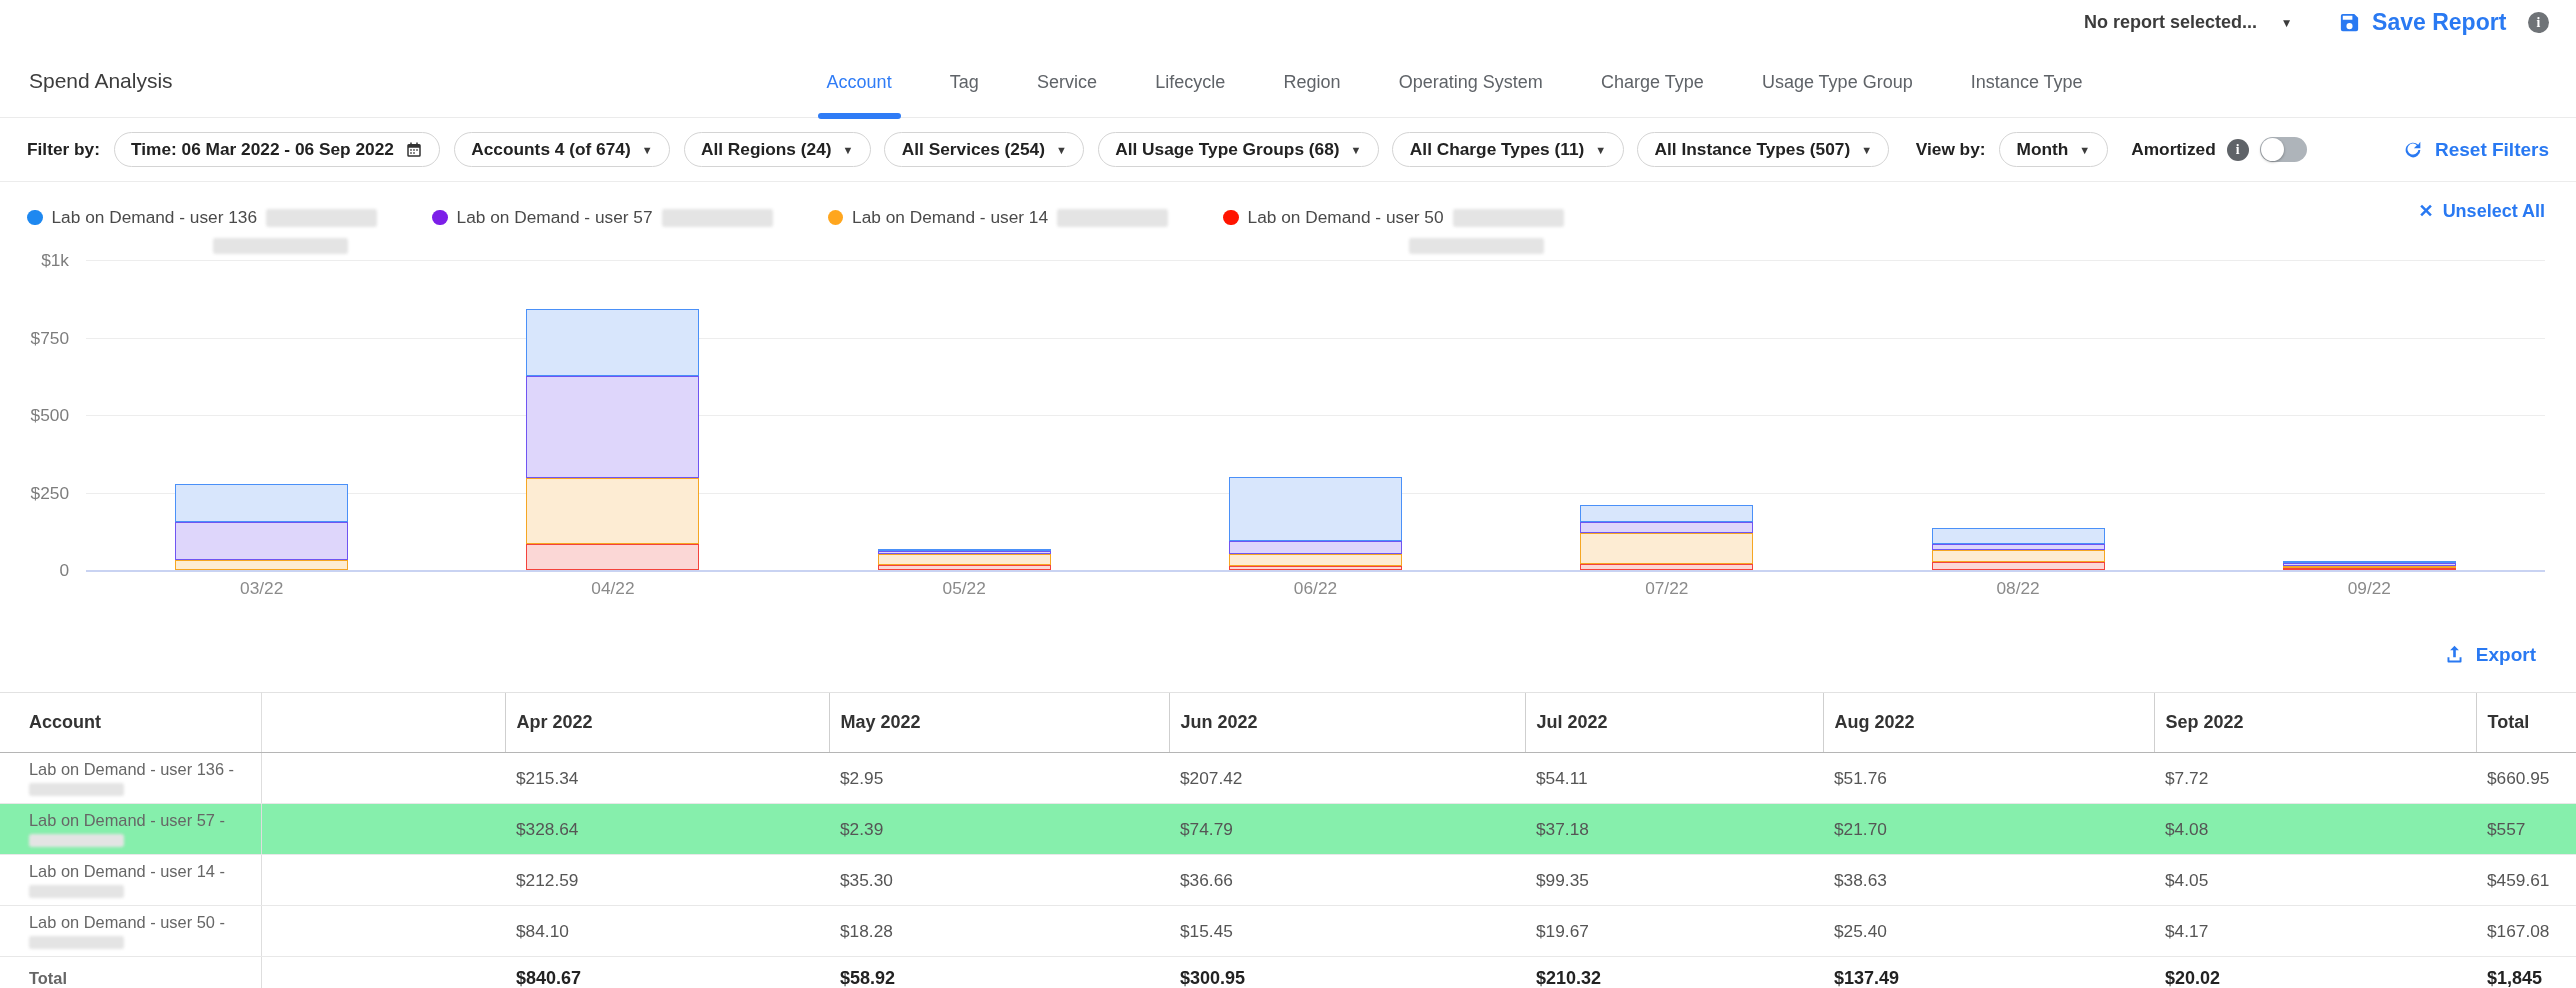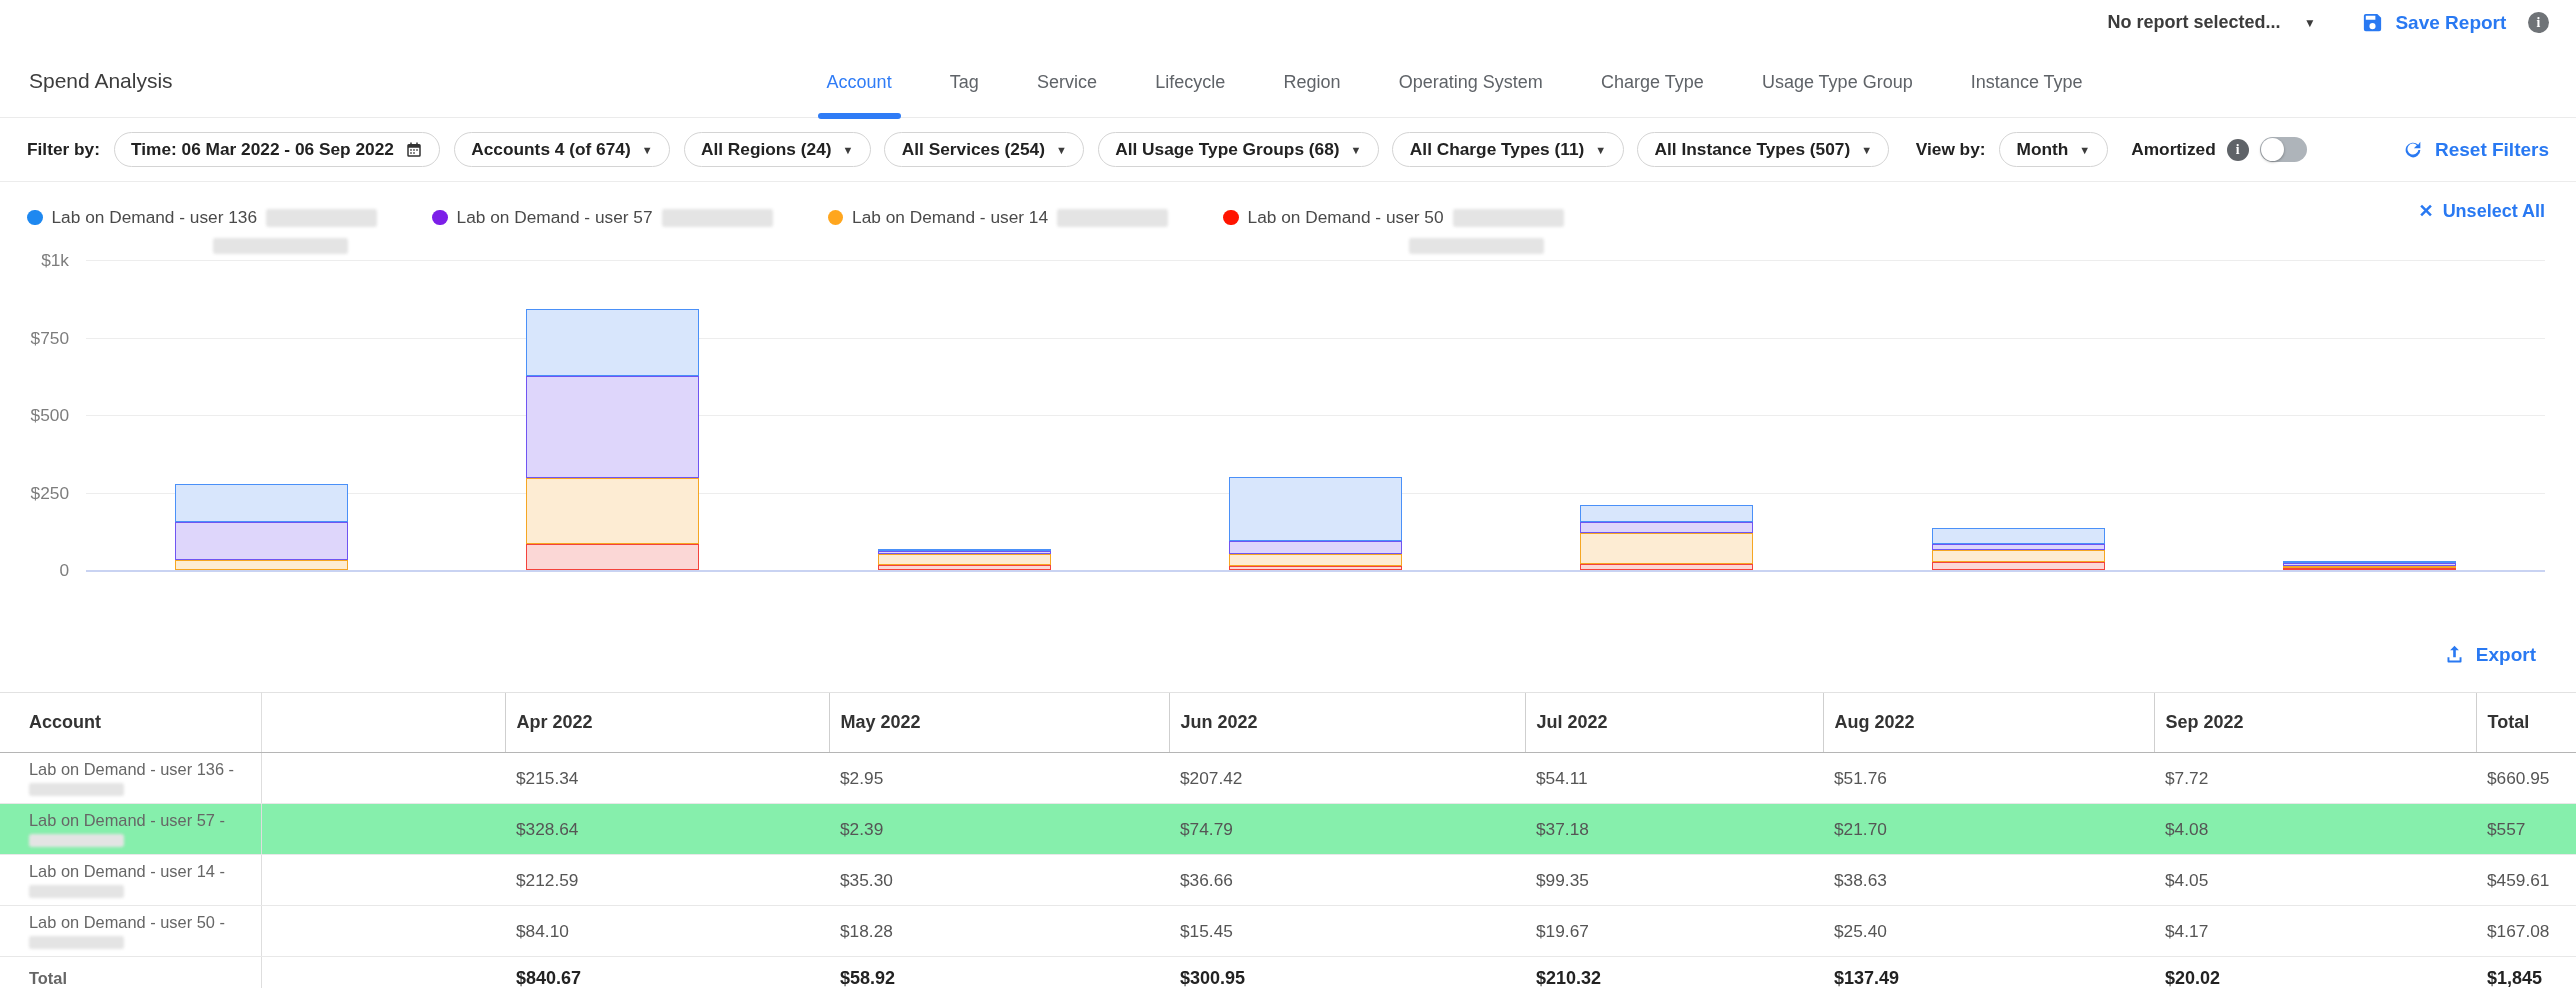--- a/index.html
+++ b/index.html
@@ -6,21 +6,21 @@
   html,body { width: 2576px; height: 989px; background:#fff; overflow:hidden;
               font-family:"Liberation Sans", sans-serif; color:#333; }
 
   
   .topbar { height:40px; display:flex; align-items:center; justify-content:flex-end;
             padding:5.5px 27px 0 0; gap:12.7px; }
   .report-select { display:flex; align-items:center; gap:23.6px; font-weight:bold;
                    font-size:18px; color:#3c3c3c; cursor:pointer; }
   .caret { font-size:11.8px; color:#3c3c3c; }
   .save-report { display:flex; align-items:center; gap:11px; color:#2979f2;
-                 font-weight:bold; font-size:19px; margin-left:33px; cursor:pointer; }
+                 font-weight:bold; font-size:23px; margin-left:33px; cursor:pointer; }
   .icon-svg { display:inline-block; }
   .info-badge { width:21px; height:21px; border-radius:50%; background:#6f7377; color:#fff;
                 font-size:13.6px; font-weight:bold; display:inline-flex; align-items:center;
                 justify-content:center; margin-left:9px; font-family:"Liberation Serif",serif; }
 
   
   .tabsrow { height:78px; position:relative; border-bottom:1.8px solid #ebebeb; }
   .page-title { position:absolute; left:29px; bottom:23.6px; font-size:21px; color:#3d3d3d; }
   .tabs { position:absolute; left:823px; bottom:0; display:flex; gap:51px; }
   .tab { font-size:18px; color:#5f6368; padding:0 3.6px 23.6px 3.6px; position:relative; cursor:pointer; }
@@ -275,20 +275,29 @@
         </div>
       </div>
       <div class="slot">
         <div class="bar">
           <div class="seg" style="height: 2.3px; background: rgb(251, 215, 214); border-color: rgb(244, 67, 60);"></div>
           <div class="seg" style="height: 2.3px; background: rgb(253, 236, 211); border-color: rgb(245, 166, 35);"></div>
           <div class="seg" style="height: 2.3px; background: rgb(222, 214, 251); border-color: rgb(111, 85, 242);"></div>
           <div class="seg" style="height: 2.4px; background: rgb(216, 230, 252); border-color: rgb(74, 144, 248);"></div>
         </div>
       </div>
+    </div>
+  <div class="xlabs" id="chart-xlabs">
+      <div class="xlab">03/22</div>
+      <div class="xlab">04/22</div>
+      <div class="xlab">05/22</div>
+      <div class="xlab">06/22</div>
+      <div class="xlab">07/22</div>
+      <div class="xlab">08/22</div>
+      <div class="xlab">09/22</div>
     </div>
 </div>
 
 <div class="exportrow">
   <span class="export">
     <svg class="icon-svg" width="21" height="21" viewBox="0 0 24 24" fill="#2979f2">
         <path d="M12 2l-5 5h3.5v8h3V7H17l-5-5zM4 15v5a1 1 0 0 0 1 1h14a1 1 0 0 0 1-1v-5h-2.2v3.8H6.2V15H4z"></path>
       </svg>
     <span>Export</span>
   </span>

